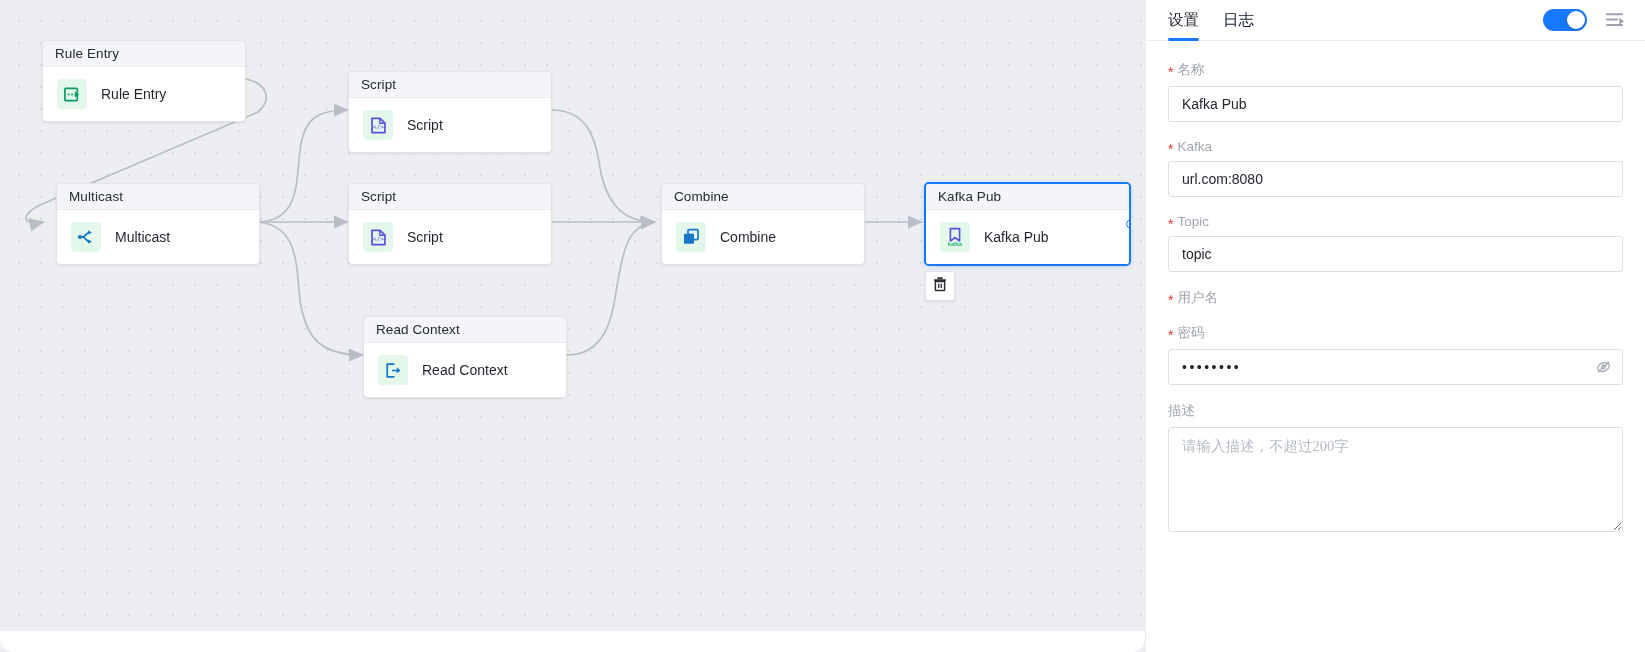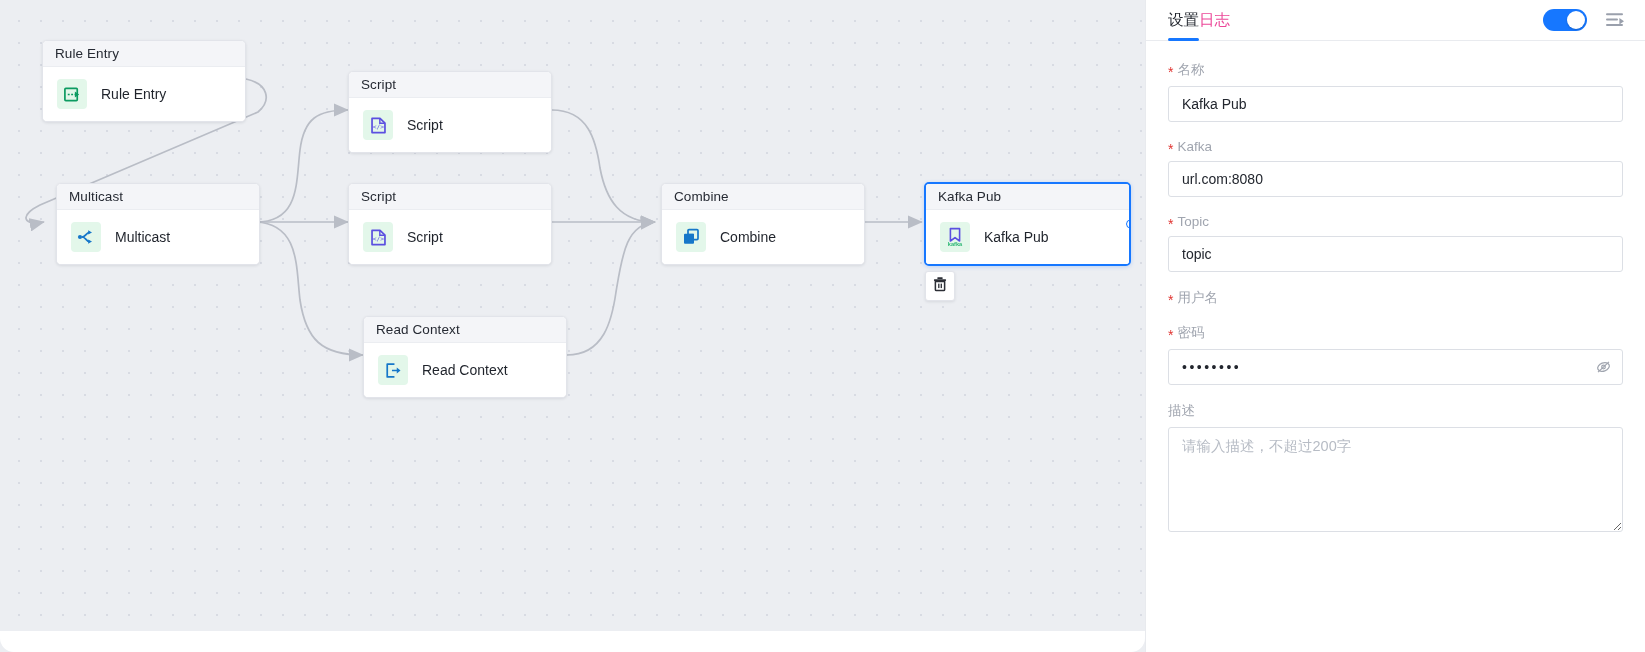--- a/index.html
+++ b/index.html
@@ -91,25 +91,25 @@
     flex: none;
   }
   .panel-head {
     height: 41px;
     border-bottom: 1px solid #e9ebef;
     display: flex; align-items: center;
     padding: 0 20px 0 22px;
     flex: none;
     position: relative;
   }
-  .tabs { display: flex; height: 41px; align-items: stretch; }
+  .tabs { display: flex; gap: 24px; height: 41px; align-items: stretch; }
   .tab {
     display: flex; align-items: center;
     font-size: 15.5px;
-    color: #ec4899;
+    color: #0f172a;
     cursor: pointer;
     position: relative;
   }
   .tab.active { color: #1f232b; }
   .tab.active::after {
     content: "";
     position: absolute;
     left: 0; right: 0; bottom: 0;
     height: 2.5px;
     background: #1677ff;
@@ -190,21 +190,21 @@
     background: #fff;
   }
   .textarea {
     width: 100%;
     height: 105px;
     border: 1px solid #dcdfe5;
     border-radius: 3px;
     padding: 9px 13px;
     font-size: 14.5px;
     color: #22262e;
-    font-family: Liberation Sans, sans-serif;
+    font-family: Liberation Serif, serif;
     resize: vertical;
     outline: none;
     background: #fff;
   }
   .textarea::placeholder { color: #b7bcc5; }
 
   .bottom-strip {
     position: absolute;
     left: 0; bottom: 0;
     width: 1145px; height: 22px;

